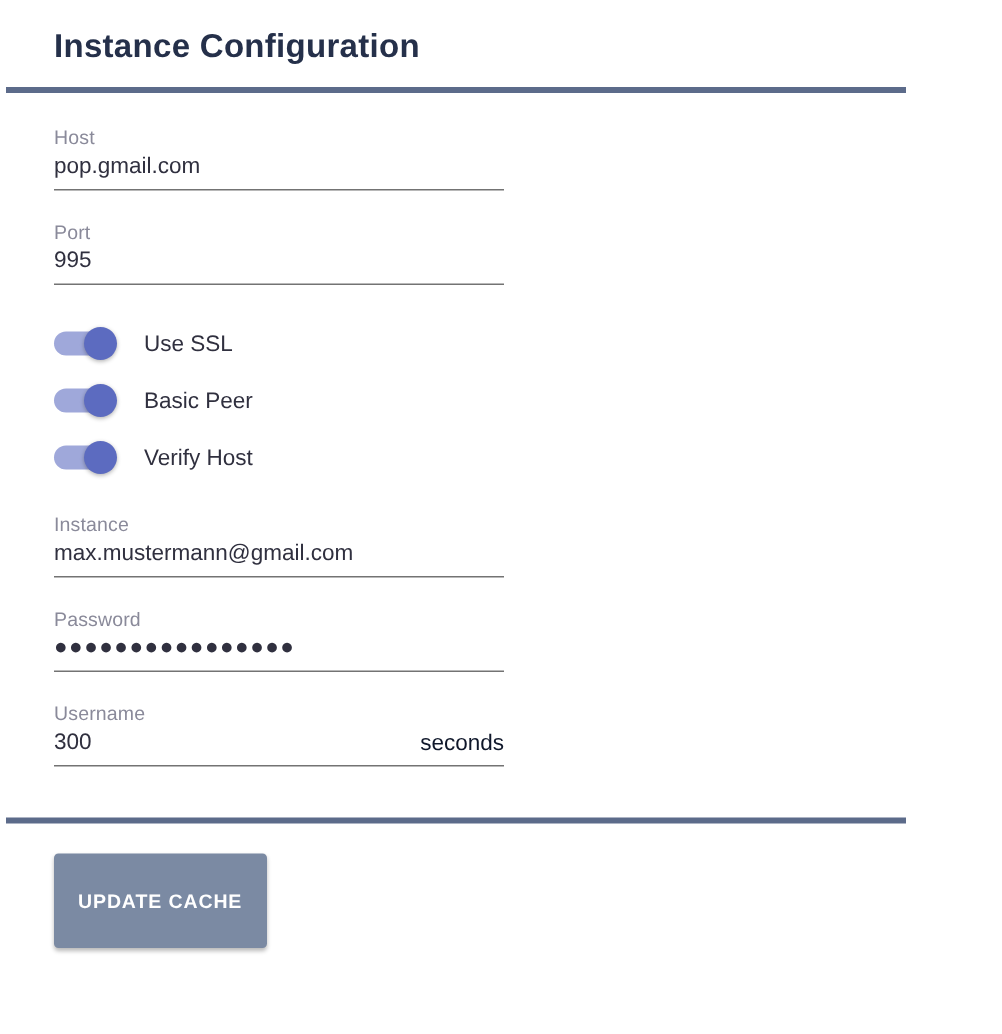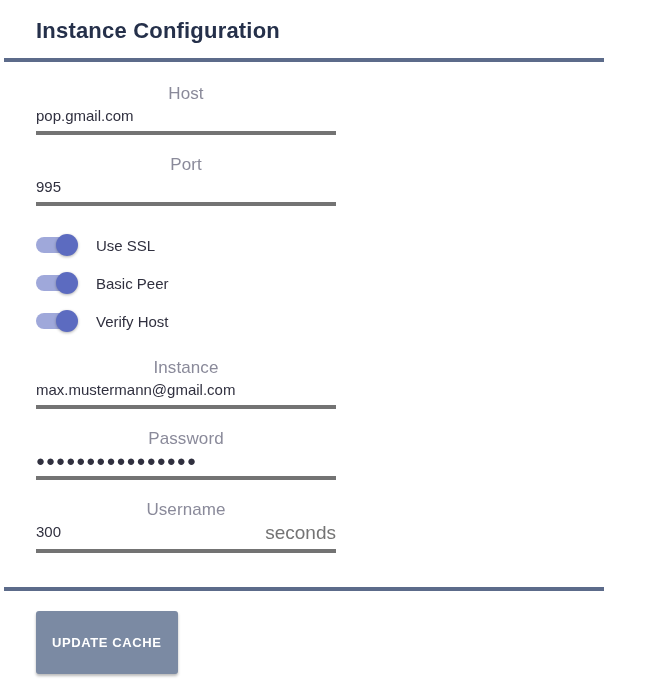--- a/index.html
+++ b/index.html
@@ -50,47 +50,46 @@
   }
   .form {
     padding: 22px 0 0 36px;
     width: 300px;
   }
   .field {
     margin-bottom: 20px;
     width: 300px;
   }
   .field-label {
-    font-size: 17px;
+    font-size: 13px;
     color: #8a8a9a;
     margin-bottom: 2px;
     letter-spacing: 0.1px;
-    text-align: center;
   }
   .field-value-row {
     display: flex;
-    align-items: flex-start;
-    border-bottom: 4px solid #737373;
+    align-items: center;
+    border-bottom: 1px solid #737373;
     padding-bottom: 5px;
   }
   .field-input {
     font-size: 15px;
     color: #30303f;
     border: none;
     outline: none;
     background: transparent;
     padding: 0;
     margin: 0;
     flex: 1;
     font-family: "Liberation Sans", sans-serif;
     line-height: 20px;
   }
   .field-suffix {
-    font-size: 19px;
-    color: #737373;
+    font-size: 15px;
+    color: #0f172a;
     padding-left: 8px;
     white-space: nowrap;
   }
   .password-dots {
     font-size: 15px;
     color: #30303f;
     letter-spacing: 1px;
     line-height: 20px;
     flex: 1;
     font-family: "Liberation Sans", sans-serif;

